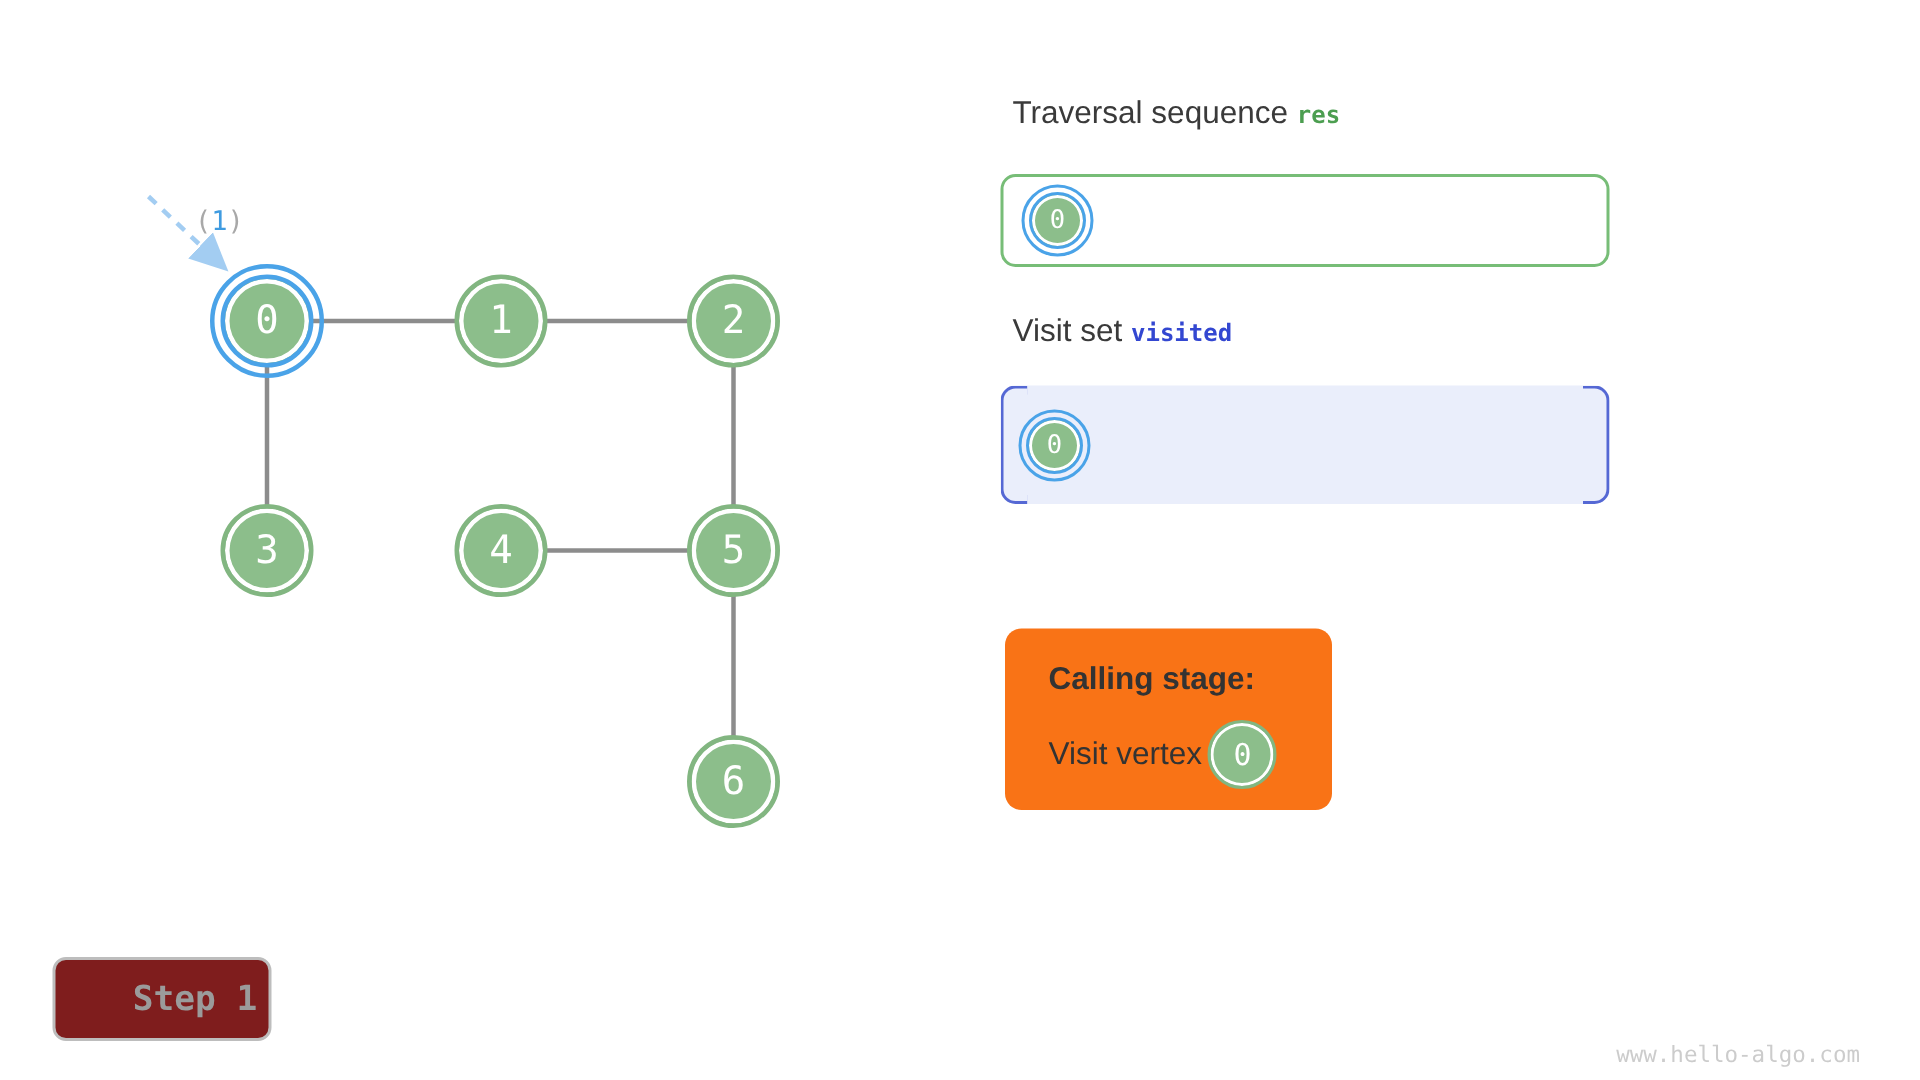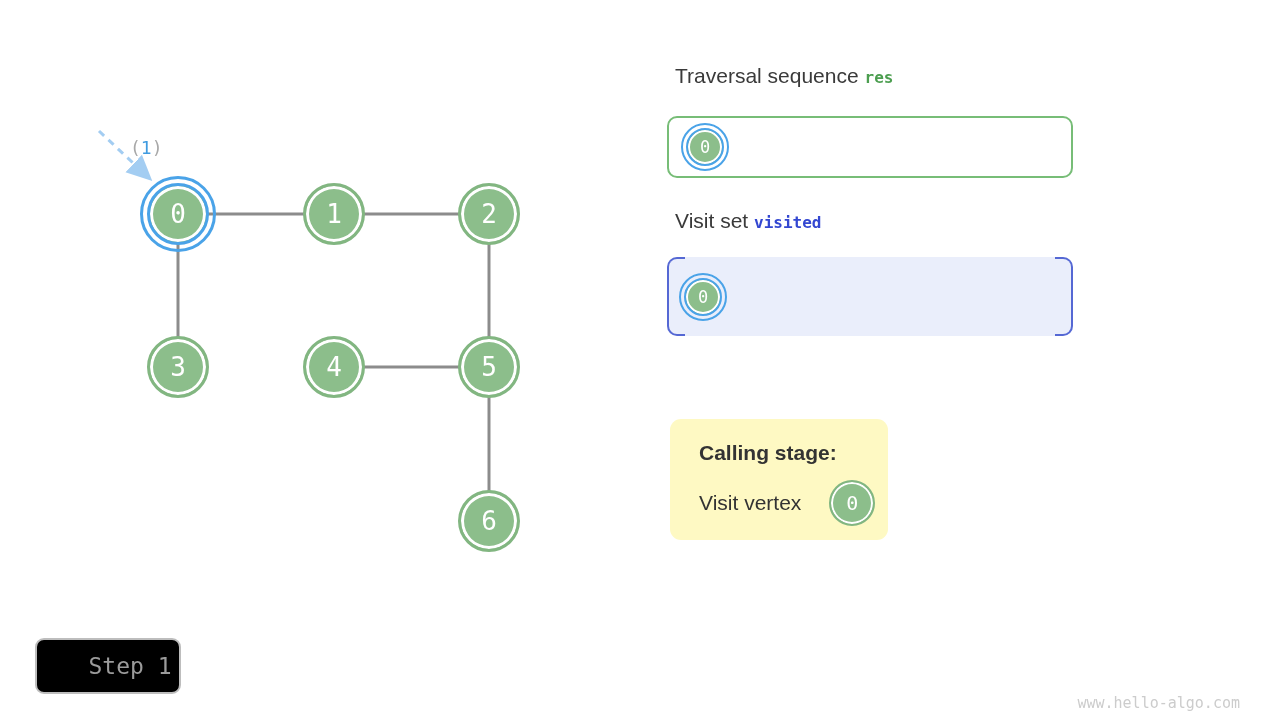--- a/index.html
+++ b/index.html
@@ -64,32 +64,32 @@
     display:flex; align-items:center; justify-content:center; flex:0 0 auto;
   }
   .chip.hl { border-color:#4aa3e8; }
   .chip.hl::after {
     content:""; position:absolute; inset:-7px; border-radius:50%;
     border:2.5px solid #4aa3e8;
   }
 
   .calling-box {
     position:absolute; left:670px; top:419px; width:218px; height:121px;
-    background:#fef9c3; border-radius:11px; padding:22px 0 0 29px;
+    background:#f97316; border-radius:11px; padding:22px 0 0 29px;
   }
   .calling-title { font-size:21px; font-weight:700; color:#333; }
-  .calling-row { margin-top:15px; display:flex; align-items:center; gap:28px; font-size:21px; color:#333; }
+  .calling-row { margin-top:15px; display:flex; align-items:center; gap:4px; font-size:21px; color:#333; }
   .chip.lg { width:46px; height:46px; font-size:20px; border-color:#82b681; }
 
   
   .step-button {
     position:absolute; left:35px; top:638px; width:146px; height:56px;
-    background:#000000; border:2px solid #bdbdbd; border-radius:9px;
+    background:#7f1d1d; border:2px solid #bdbdbd; border-radius:9px;
     display:flex; align-items:center; justify-content:center;
-    font-family:"DejaVu Sans Mono", monospace; font-size:23px; font-weight:400; color:#9b9b9b;
+    font-family:"DejaVu Sans Mono", monospace; font-size:23px; font-weight:700; color:#9b9b9b;
     cursor:pointer;
     padding-left:44px;
   }
   .watermark {
     position:absolute; right:40px; bottom:8px;
     font-family:"DejaVu Sans Mono", monospace; font-size:15px; color:#cccccc;
   }
 </style>
 </head>
 <body>

